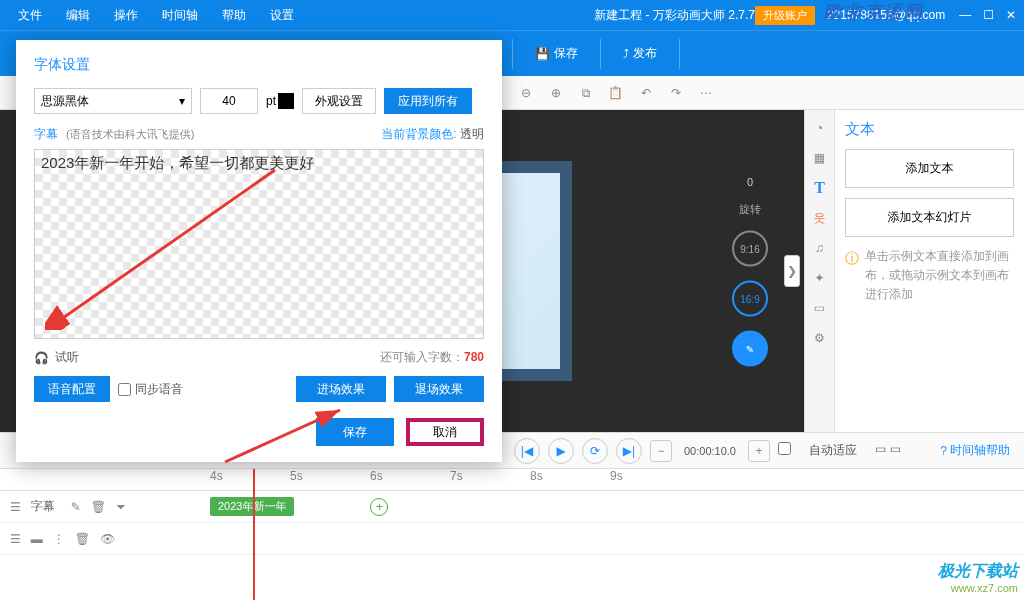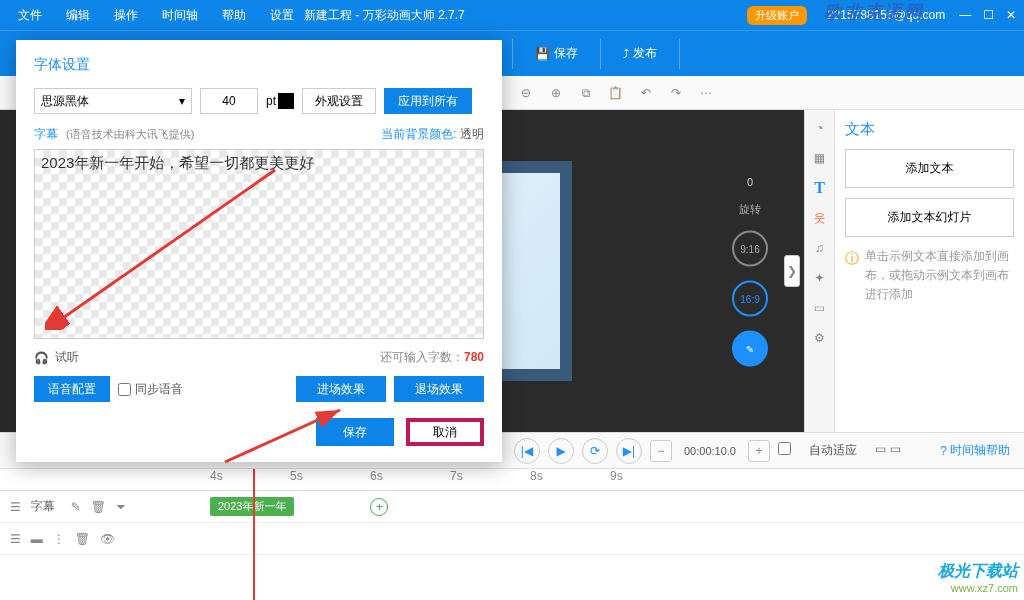--- a/index.html
+++ b/index.html
@@ -1,21 +1,21 @@
 <!DOCTYPE html>
 <html><head>
 <meta charset="utf-8">
 <style>
 *{box-sizing:border-box;margin:0;padding:0;font-family:"Microsoft YaHei",sans-serif;font-size:12px}
 body{width:1024px;height:600px;overflow:hidden;background:#f0f0f0;position:relative}
 .titlebar{height:30px;background:#0d85e8;display:flex;align-items:center;color:#fff;padding:0 8px}
 .menu{display:flex;gap:4px}
 .menu span{padding:4px 10px;cursor:pointer}
-.title-center{flex:1;text-align:left;font-size:12px}
-.upgrade{background:#ff9800;color:#fff;padding:2px 8px;border-radius:6px;margin-right:20px;font-size:11px}
+.title-center{flex:1;text-align:right;font-size:12px}
+.upgrade{background:#ff9800;color:#fff;padding:2px 8px;border-radius:1px;margin-right:12px;font-size:11px}
 .winbtns{display:flex;gap:12px;font-size:14px}
 .topbar{height:46px;background:#0d85e8;display:flex;align-items:center;color:#fff;border-top:1px solid rgba(255,255,255,.15)}
 .topbar .divider{width:1px;height:30px;background:rgba(255,255,255,.3);margin:0 12px}
 .topbtn{display:flex;align-items:center;gap:4px;padding:0 10px;cursor:pointer}
 .toolstrip{height:34px;background:#fafafa;border-bottom:1px solid #ddd;display:flex;align-items:center;padding:0 8px;gap:10px}
 .ticon{width:20px;height:20px;display:flex;align-items:center;justify-content:center;color:#888;cursor:pointer}
 .main{display:flex;height:calc(600px - 30px - 46px - 34px - 168px)}
 .canvas-wrap{flex:1;position:relative;background:#2b2b2b;display:flex;align-items:center;justify-content:center}
 .canvas{width:340px;height:220px;background:linear-gradient(135deg,#eaf4fb 0%,#d0e8f7 100%);border:12px solid #3a5a7a;position:relative}
 .ratio-col{position:absolute;right:36px;top:50%;transform:translateY(-50%);display:flex;flex-direction:column;gap:14px;align-items:center}

